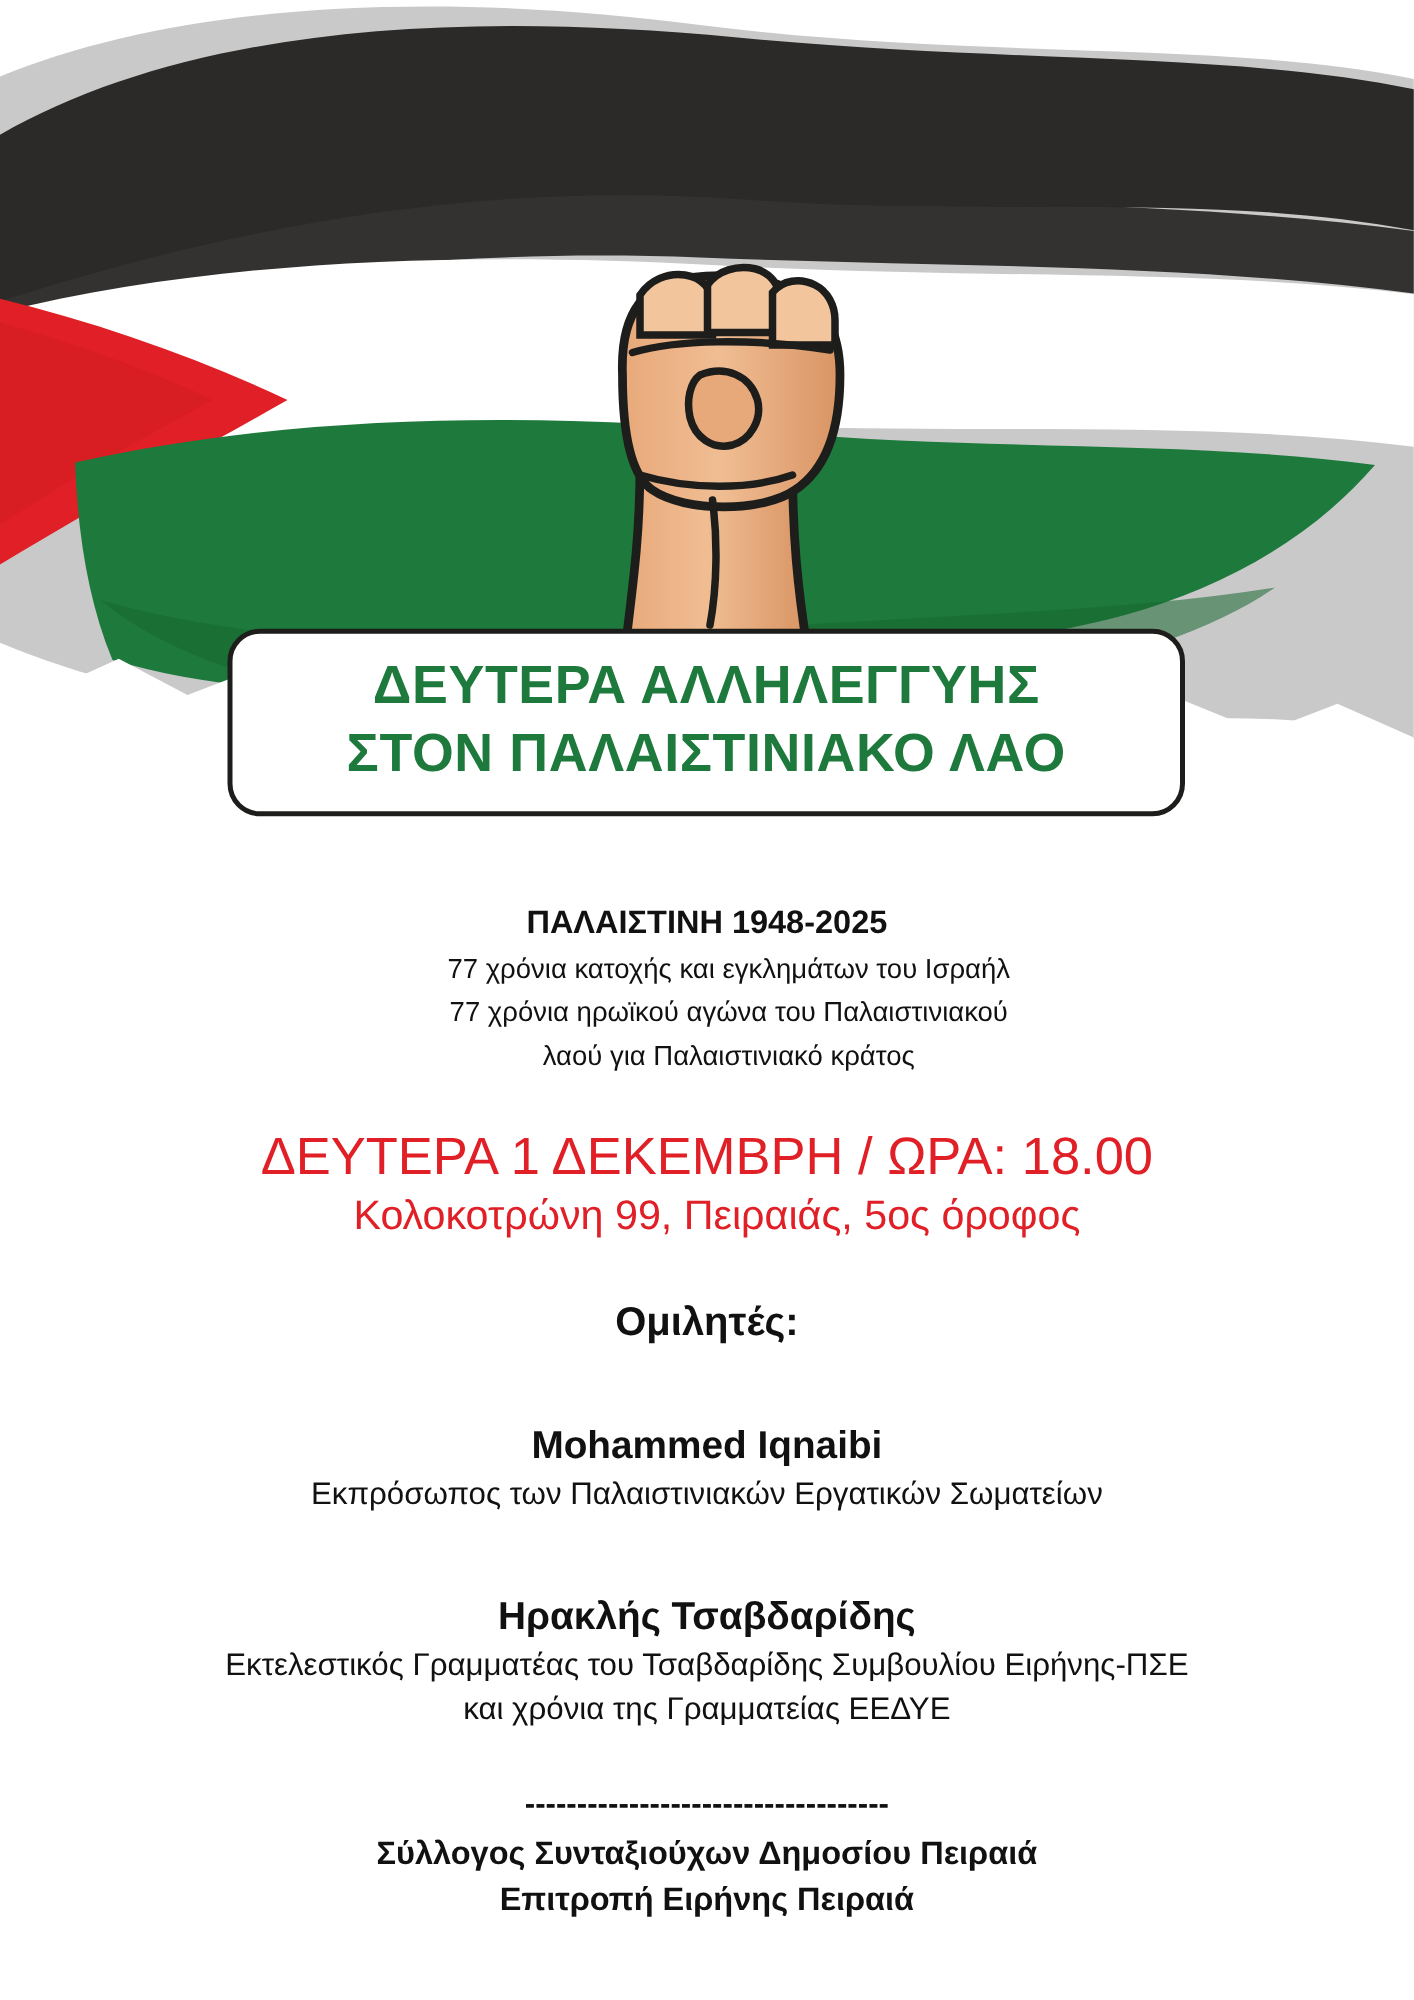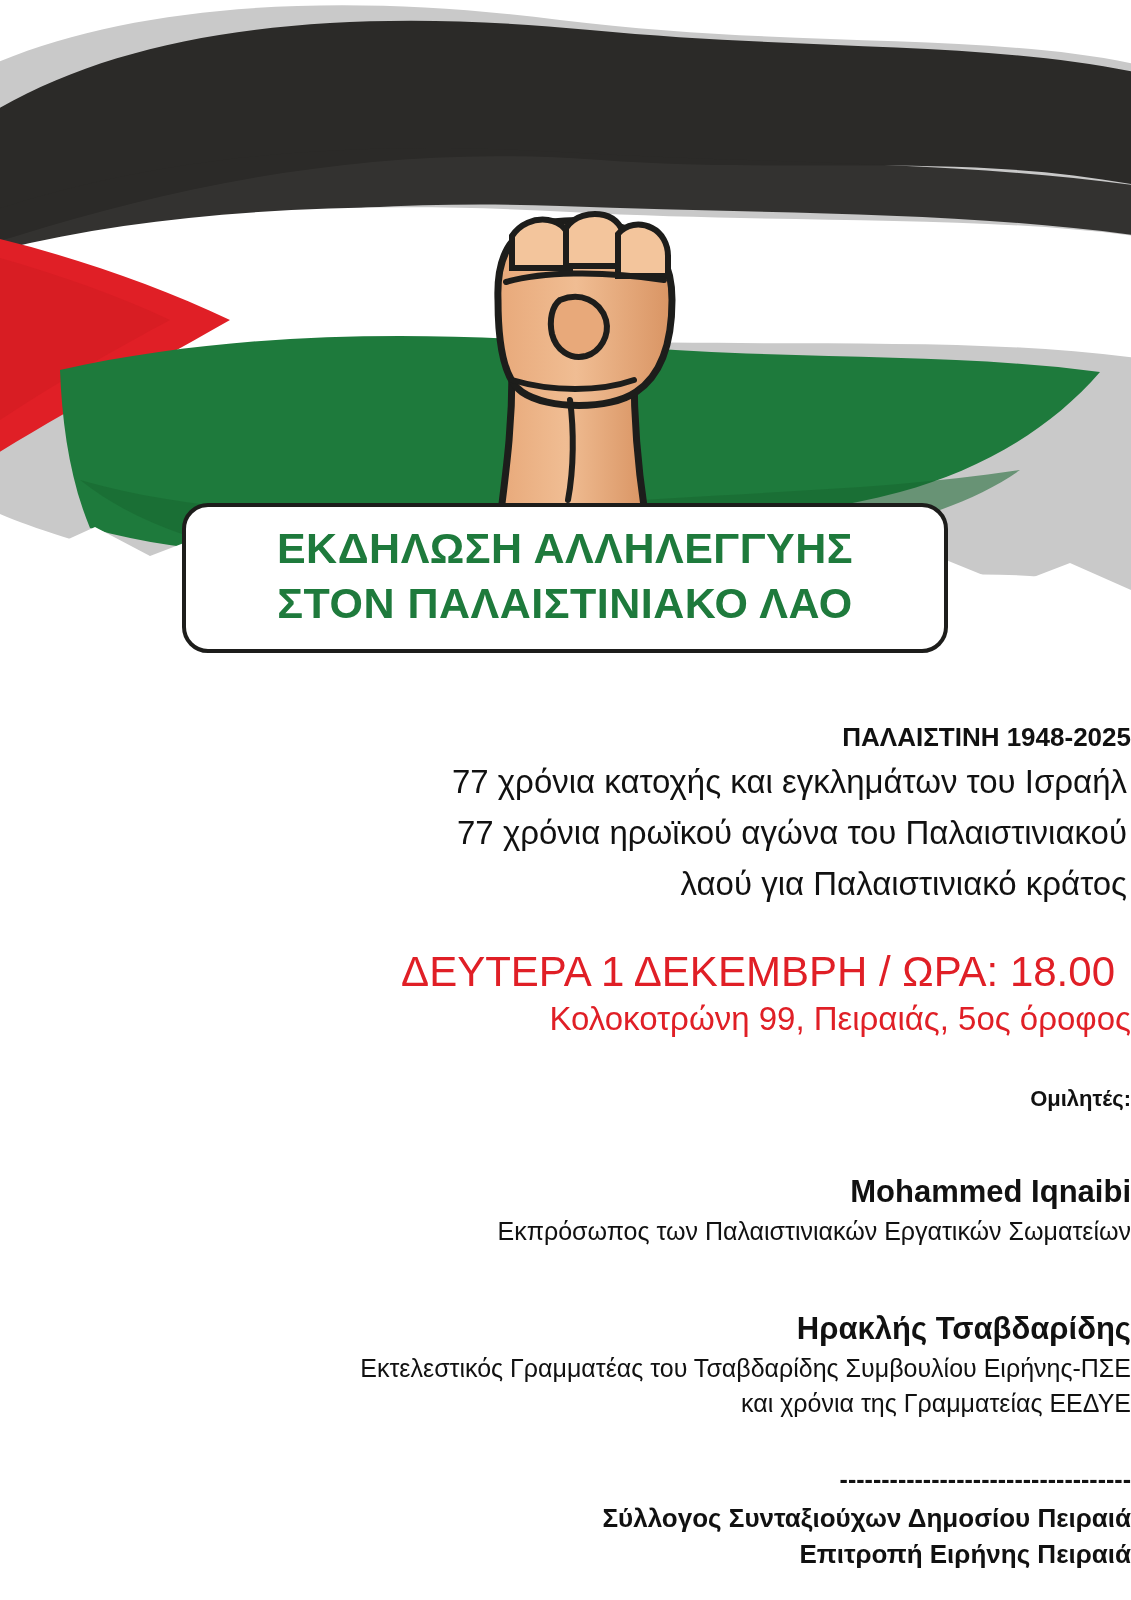--- a/index.html
+++ b/index.html
@@ -47,47 +47,47 @@
     letter-spacing: 0.5px;
     white-space: nowrap;
   }
 
   
   .content {
     position: absolute;
     left: 0;
     top: 700px;
     width: 1131px;
-    text-align: right;
+    text-align: center;
     color: #111111;
   }
   .headline {
     font-size: 26px;
     font-weight: bold;
     margin: 22px 0 6px;
   }
   .subline {
-    font-size: 33px;
+    font-size: 22px;
     line-height: 1.42;
     margin: 4px;
     padding-left: 35px;
   }
   .date-line {
     color: #e01f26;
     font-weight: normal;
     font-size: 42px;
     margin: 40px 16px 4px;
   }
   .place-line {
     color: #e01f26;
     font-size: 33px;
     margin: 0 0 0 16px;
   }
   .speakers-label {
-    font-size: 22px;
+    font-size: 32px;
     font-weight: bold;
     margin: 48px 0 0;
   }
   .speaker-name {
     font-size: 31px;
     font-weight: bold;
     margin: 62px 0 4px;
   }
   .speaker-role {
     font-size: 25px;
@@ -156,21 +156,21 @@
         <path d="M560,300 C580,292 600,300 606,320 C610,336 600,352 586,356 C570,360 556,350 552,334 C549,320 552,306 560,300 Z" fill="#e8a97a" stroke="#1d1d1b" stroke-width="6"></path>
 
         <path d="M512,380 C552,392 600,392 634,380" fill="none" stroke="#1d1d1b" stroke-width="6" stroke-linecap="round"></path>
         <path d="M570,400 C574,430 574,468 568,500" fill="none" stroke="#1d1d1b" stroke-width="6" stroke-linecap="round"></path>
       </g>
     </g>
   </svg>
 </div>
 
 <div class="title-plaque">
-  <div class="title-line">ΕΚΔΗΛΩΣΗ ΑΛΛΗΛΕΓΓΥΗΣ</div>
+  <div class="title-line">ΔΕΥΤΕΡΑ ΑΛΛΗΛΕΓΓΥΗΣ</div>
   <div class="title-line">ΣΤΟΝ ΠΑΛΑΙΣΤΙΝΙΑΚΟ ΛΑΟ</div>
 </div>
 
 <div class="content">
 
   <div class="headline">ΠΑΛΑΙΣΤΙΝΗ 1948-2025</div>
 
   <div class="subline">77 χρόνια κατοχής και εγκλημάτων του Ισραήλ</div>
   <div class="subline">77 χρόνια ηρωϊκού αγώνα του Παλαιστινιακού</div>
   <div class="subline">λαού για Παλαιστινιακό κράτος</div>

